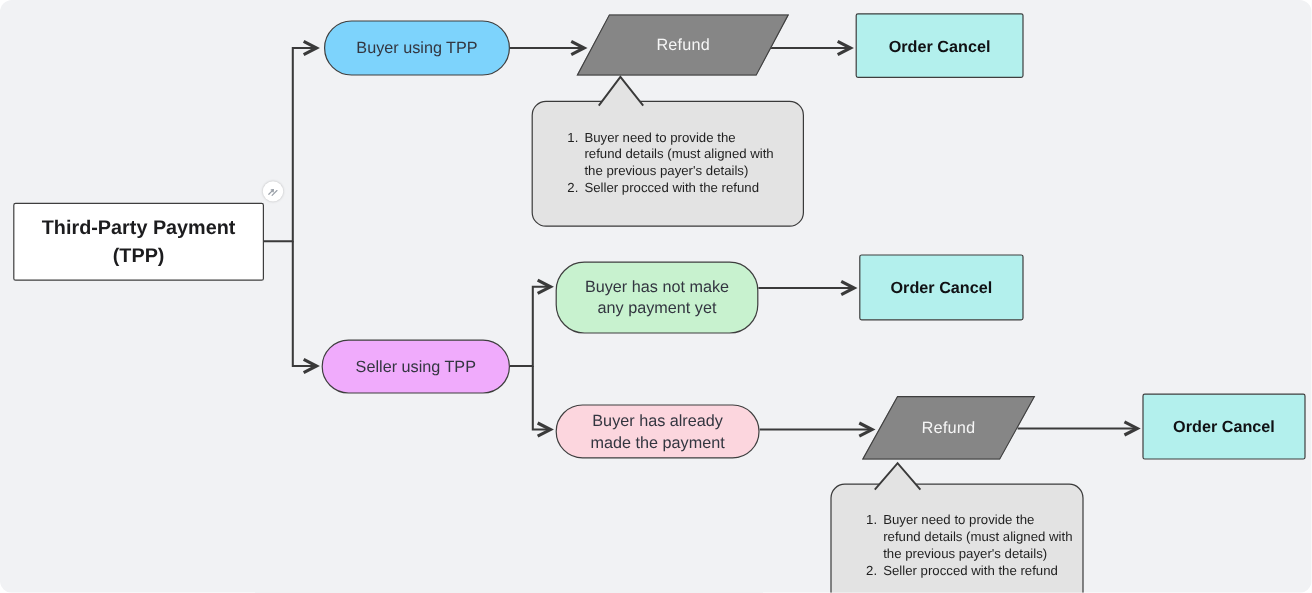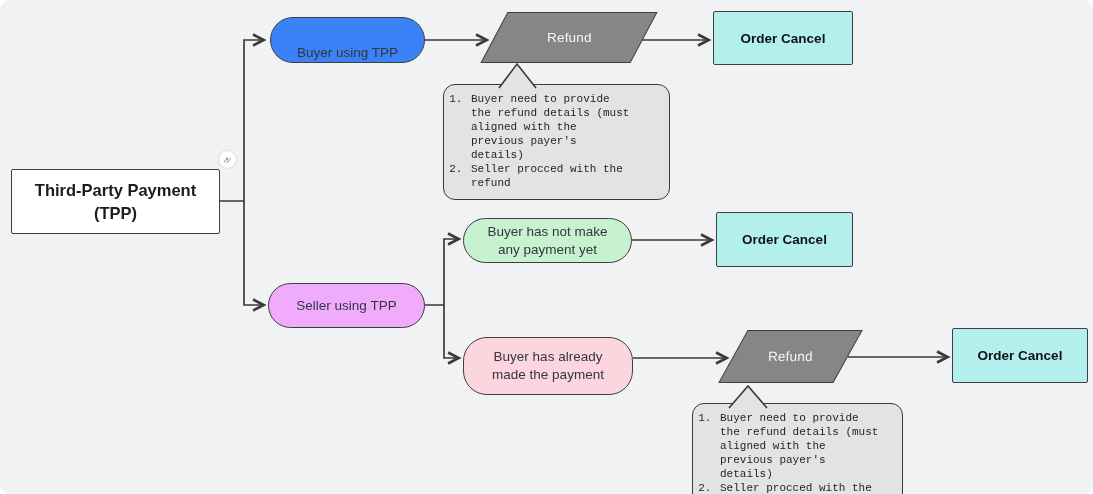--- a/index.html
+++ b/index.html
@@ -17,36 +17,36 @@
   .pill{border-radius:24px;font-size:13.5px;font-weight:500;line-height:1.3;}
   .oc{font-size:13.5px;font-weight:600;color:#101114;text-align:center;}
   .para{transform:skewX(-28deg);}
   .para .unskew{transform:skewX(28deg);display:block;font-size:13.5px;color:#f6f6f6;letter-spacing:.2px;}
   .root-node{font-size:16.5px;font-weight:600;color:#1c1c1e;line-height:1.35;border-radius:2px;}
   .root-node .lbl{padding:0 4px;}
   .note{
     position:absolute;background:#e3e3e3;border:1.6px solid #3a3a3a;border-radius:12px;
     box-sizing:border-box;padding:7px 8px 8px 8px;font-size:11px;color:#1f1f1f;line-height:1.28;
   }
-  .note ol{margin:0;padding:0 0 0 17px;width:162px;font-family:Liberation Mono, monospace;}
+  .note ol{margin:16px;padding:0 0 0 17px;width:162px;}
   .note li{padding-left:2px;margin:0;}
   .badge{
     position:absolute;left:219px;top:151px;width:17px;height:17px;border-radius:50%;
     background:#ffffff;box-shadow:0 0 2px rgba(0,0,0,.25);display:flex;align-items:center;justify-content:center;
     cursor:pointer;
   }
   
   .n-root      {left:11px;  top:169px; width:209px; height:65px; background:#fff;}
   .n-buyer     {left:270px; top:17px;  width:155px; height:46px;}
   .n-refund-t  {left:494px; top:12px;  width:150px; height:51px;}
   .n-oc-top    {left:713px; top:11px;  width:140px; height:54px;}
   .n-seller    {left:268px; top:283px; width:157px; height:45px;}
-  .n-green     {left:463px; top:218px; width:169px; height:45px; padding:0 12px;align-items:center;}
+  .n-green     {left:463px; top:218px; width:169px; height:60px; padding:0 12px;align-items:center;}
   .n-oc-mid    {left:716px; top:212px; width:137px; height:55px;}
-  .n-pink      {left:463px; top:337px; width:170px; height:58px; padding:3px 12px;}
+  .n-pink      {left:463px; top:337px; width:170px; height:45px; padding:3px 12px;}
   .n-refund-b  {left:733px; top:330px; width:115px; height:53px; transform:skewX(-29deg);}
   .n-oc-bot    {left:952px; top:328px; width:136px; height:55px;}
   .note-top    {left:443px; top:84px;  width:227px; min-height:86px;}
   .note-bot    {left:692px; top:403px; width:211px; min-height:82px;}
 </style>
 </head>
 <body>
 
 <div id="canvas">
 
@@ -72,21 +72,21 @@
   <div class="node rect root-node n-root" style="background: rgb(255, 255, 255); align-items: center;">
     <span class="lbl">Third-Party Payment (TPP)</span>
   </div>
 
   <div class="badge">
     <svg width="11" height="11" viewBox="0 0 12 12">
       <path d="M2.2,8.6 L6.4,4.4 M5.2,9.6 L9.6,5.2 M6.4,4.4 l-2,.3 M6.4,4.4 l-.3,2" fill="none" stroke="#9aa0a8" stroke-width="1.1" stroke-linecap="round"></path>
     </svg>
   </div>
 
-  <div class="node pill n-buyer" style="background: #3b82f6; align-items: flex-end;">
+  <div class="node pill n-buyer" style="background: #7dd3fc;">
     <span>Buyer using TPP</span>
   </div>
 
   <div class="node para n-refund-t" style="background: rgb(134, 134, 134);">
     <span class="unskew">Refund</span>
   </div>
 
   <div class="node rect oc n-oc-top" style="background: rgb(179, 240, 237);">
     <span>Order Cancel</span>
   </div>

